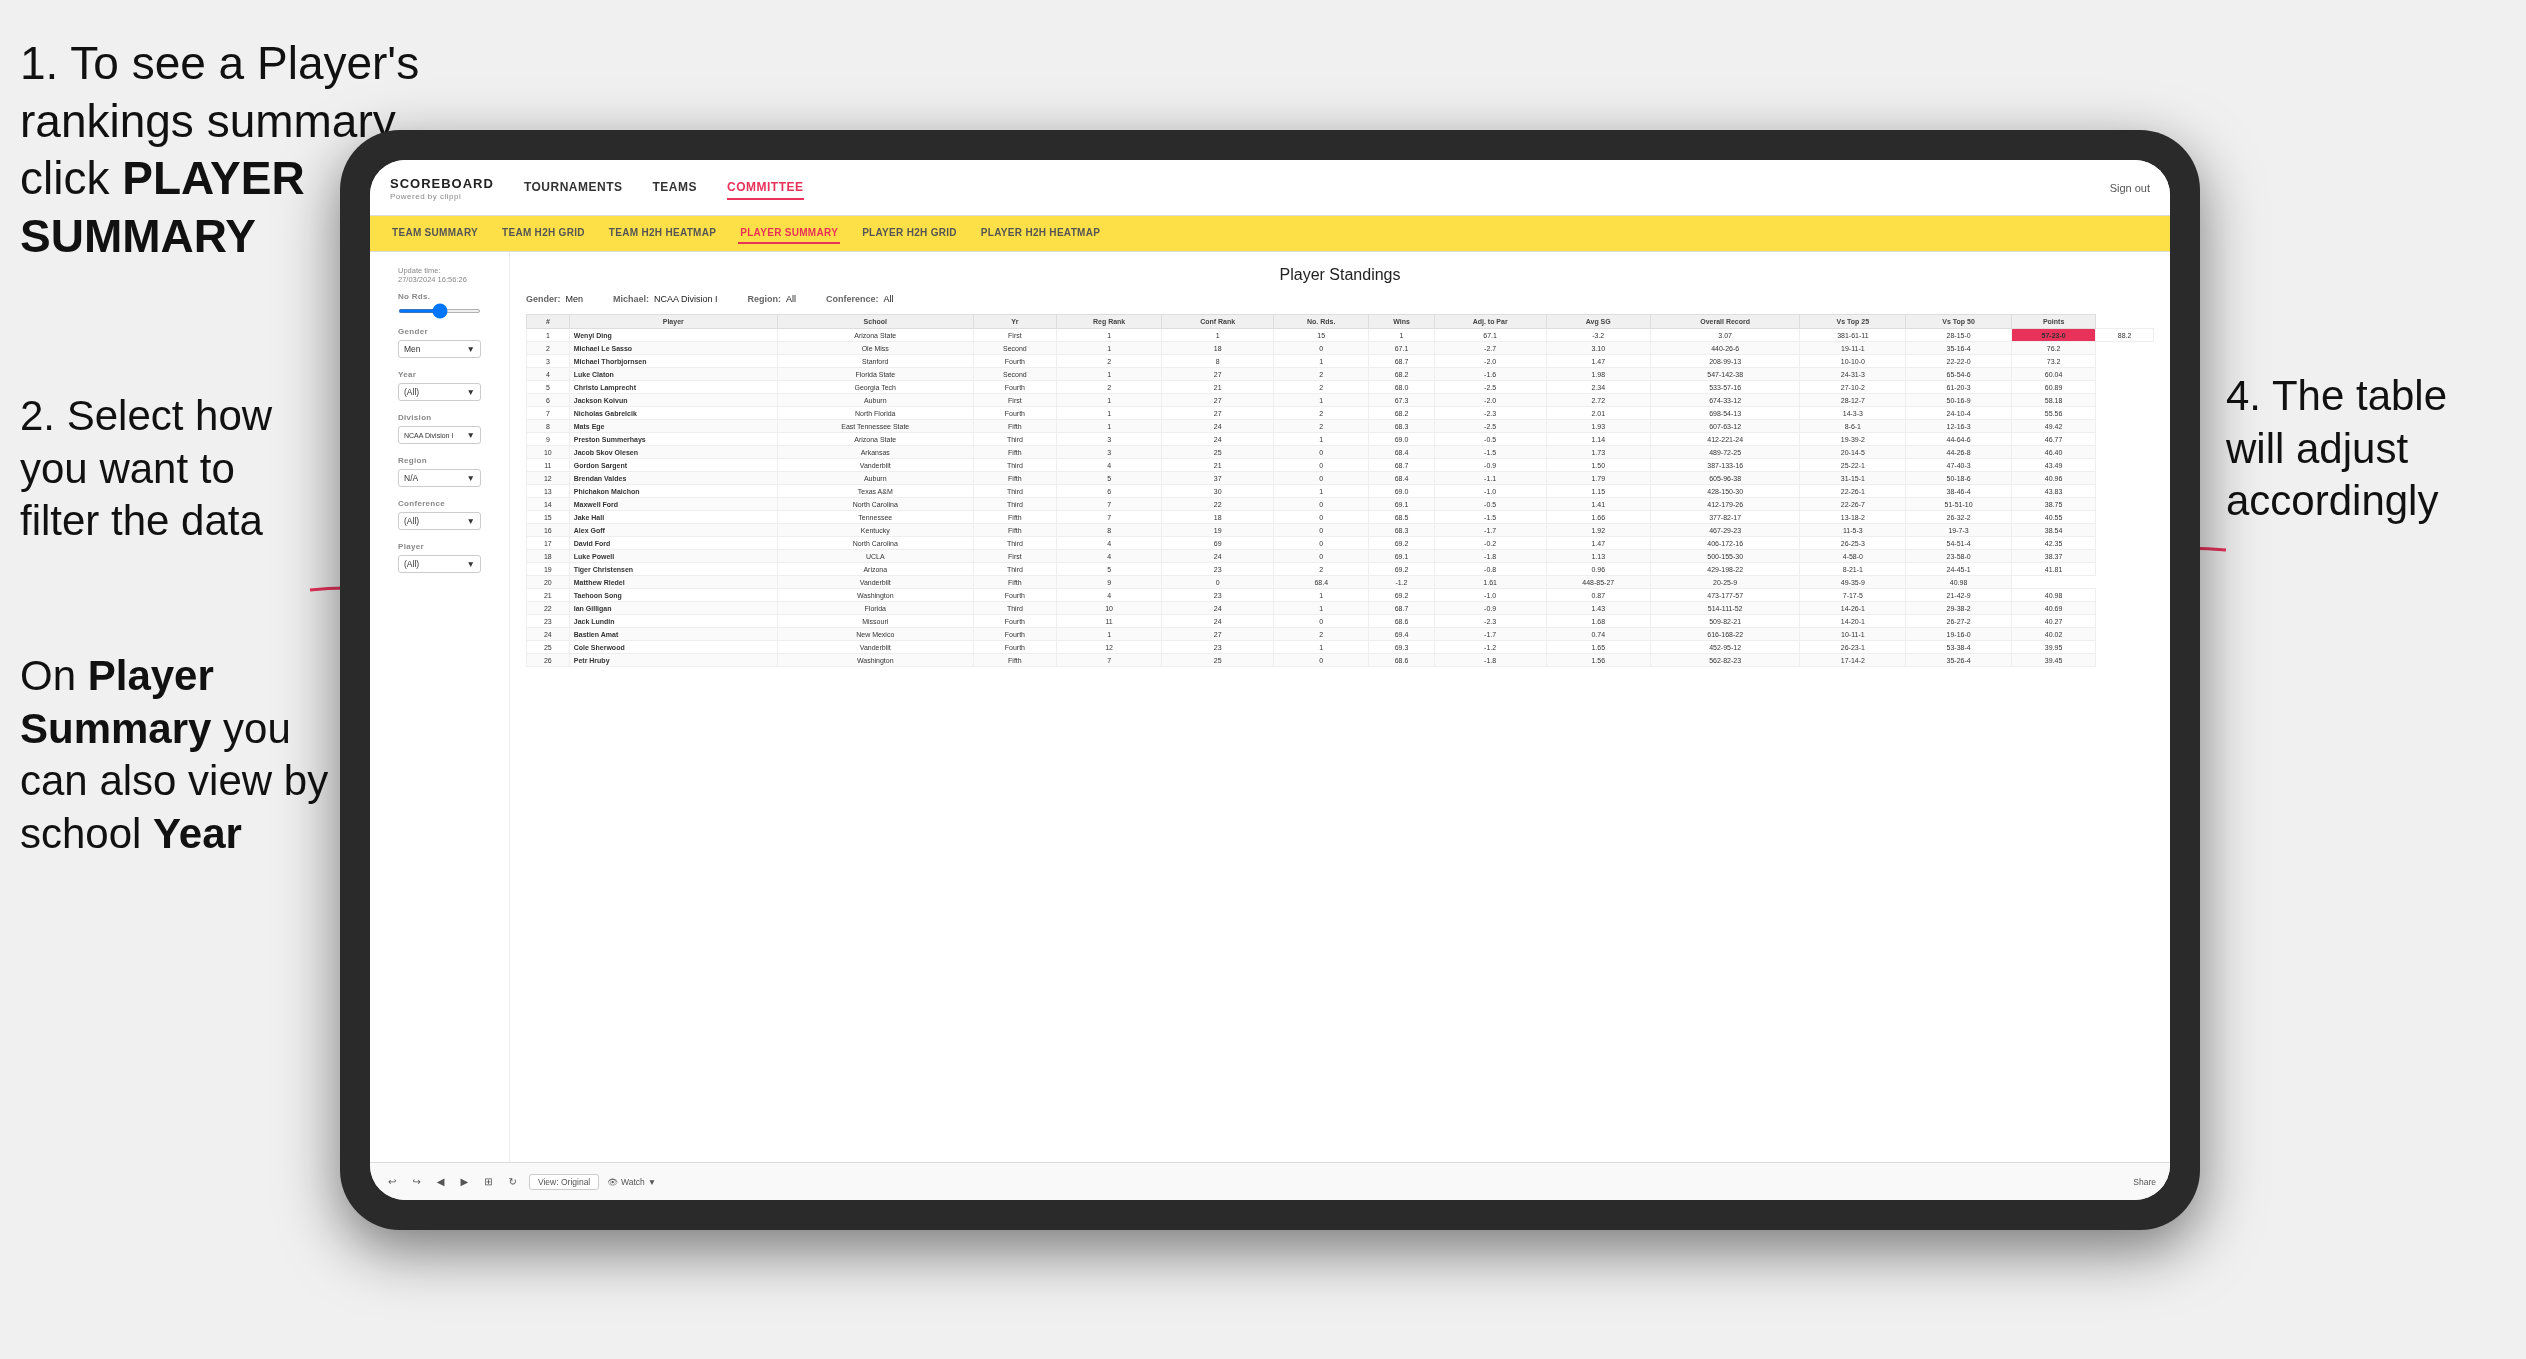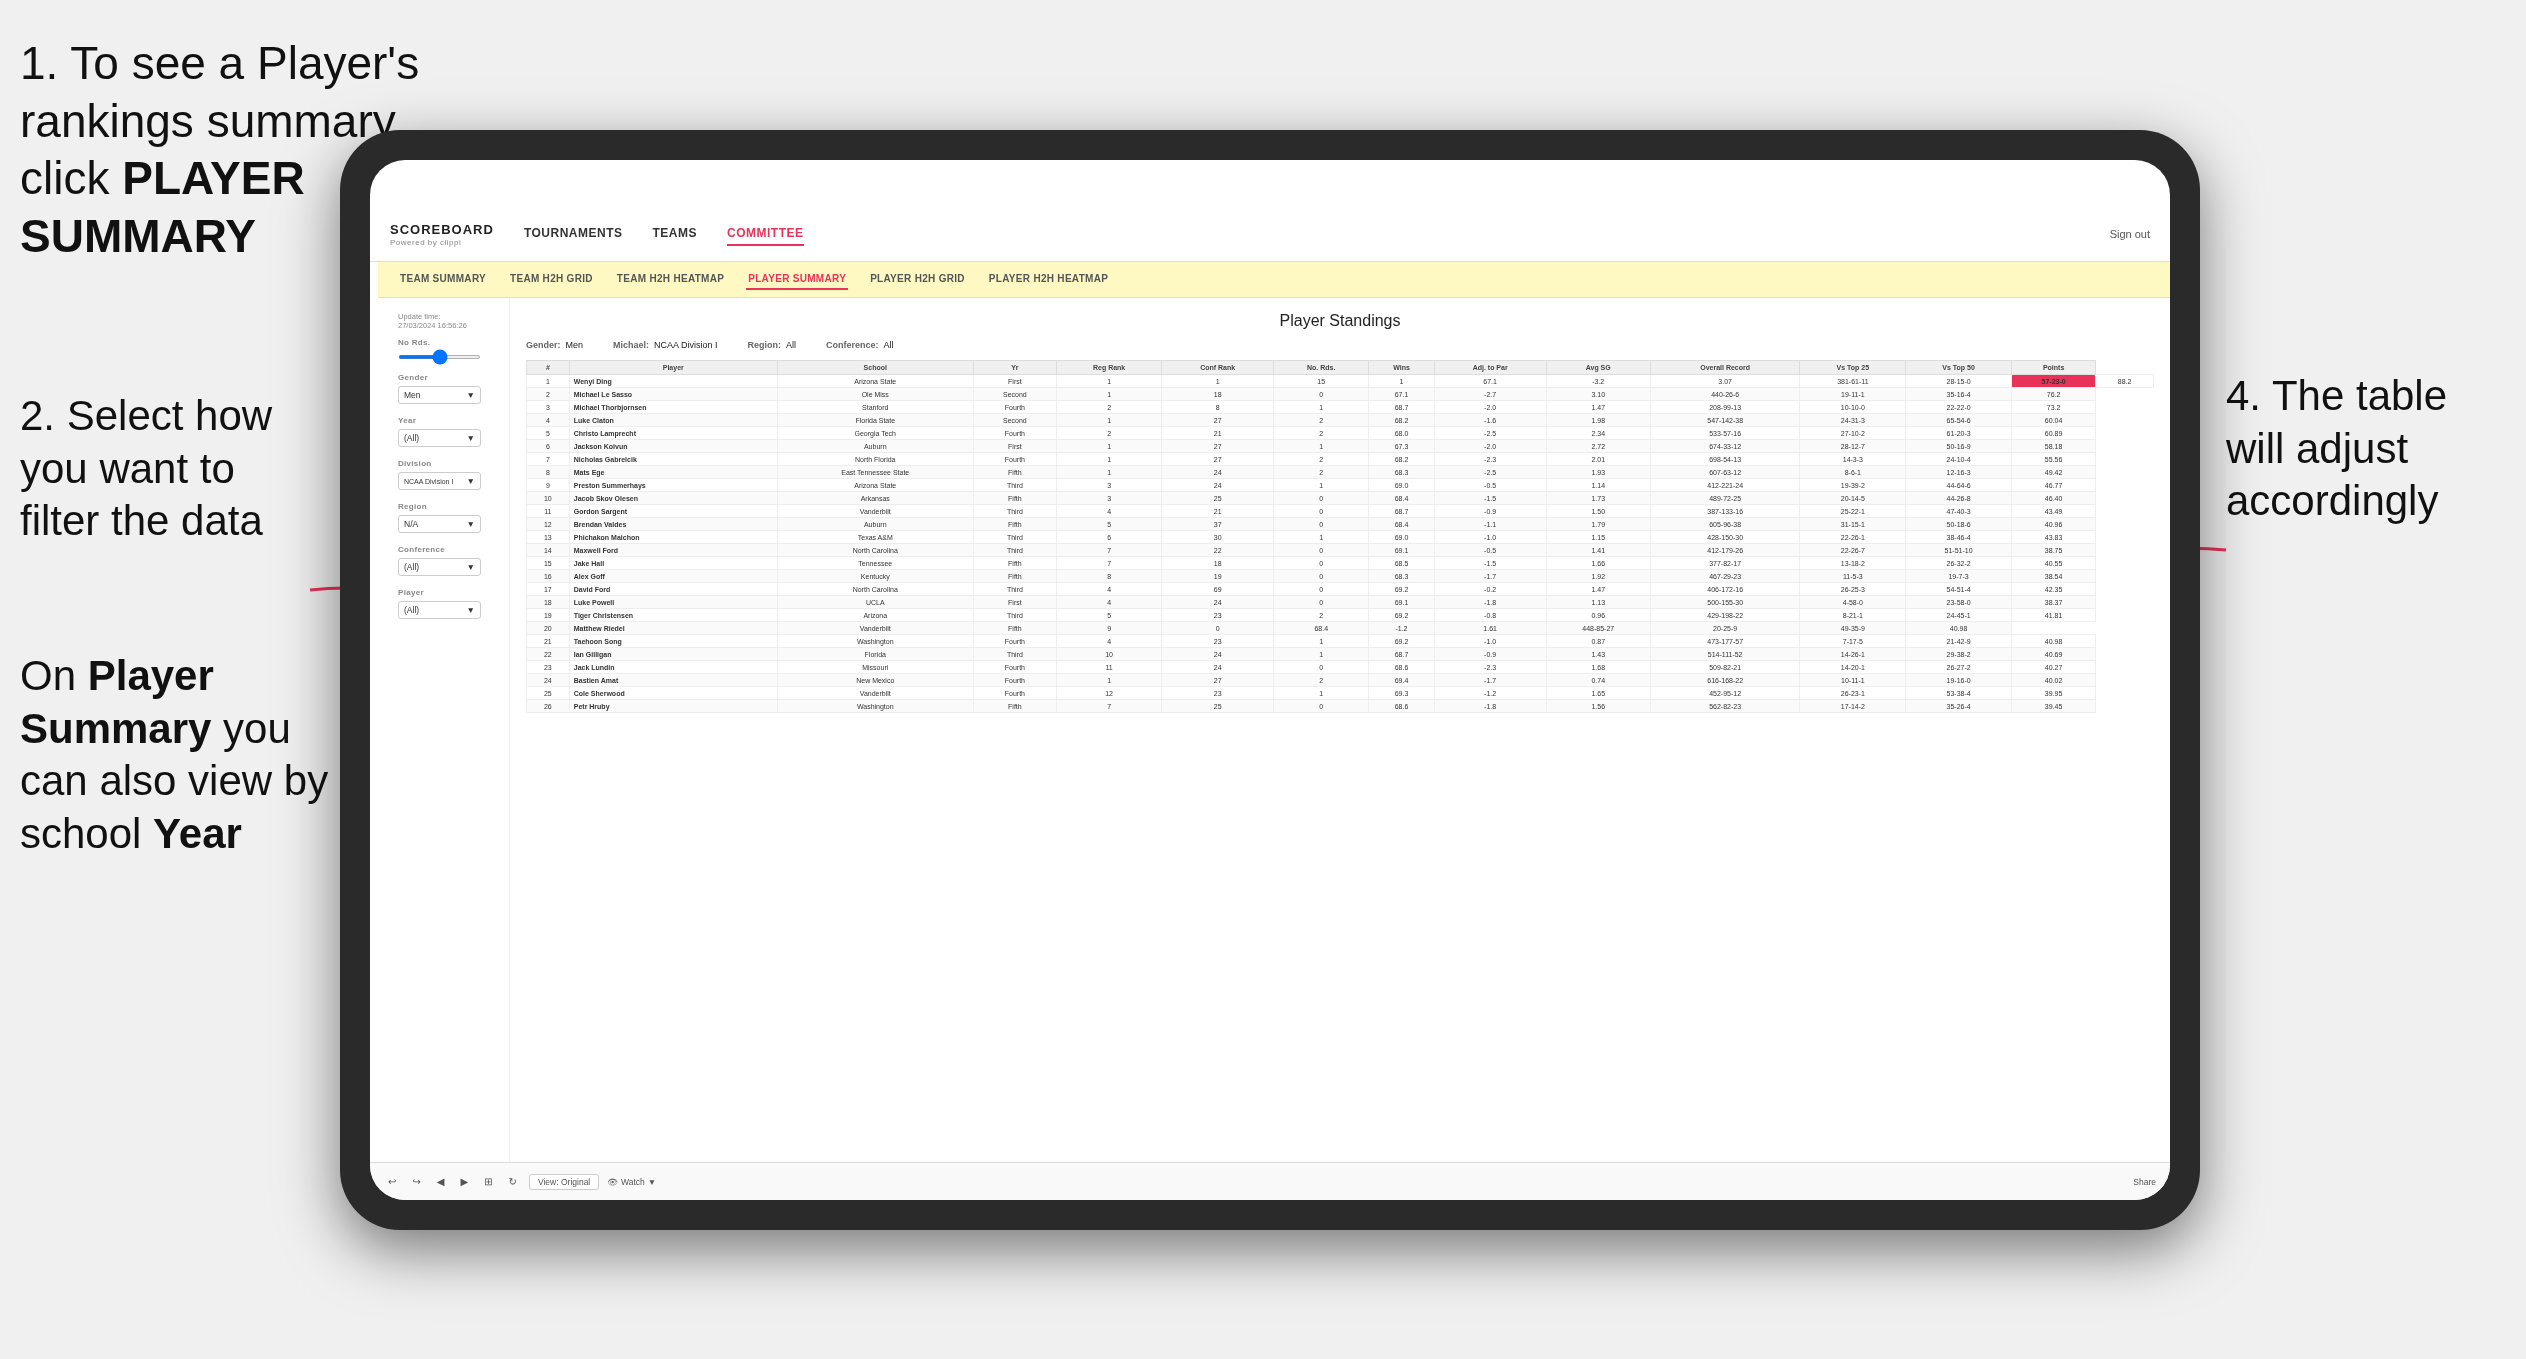--- a/index.html
+++ b/index.html
@@ -88,21 +88,20 @@
 
     
     .nav-bar {
       background: #fff;
       border-bottom: 1px solid #ddd;
       padding: 8px 20px;
       display: flex;
       align-items: center;
       height: 56px;
       flex-shrink: 0;
-      margin-top: 46px;
     }
 
     .logo-area {
       display: flex;
       align-items: center;
       margin-right: 30px;
     }
 
     .logo-text {
       font-size: 13px;
@@ -142,29 +141,28 @@
 
     .nav-right {
       font-size: 11px;
       color: #555;
       display: flex;
       gap: 10px;
     }
 
     
     .sub-nav {
-      background: #fef9c3;
+      background: #fde047;
       border-bottom: 1px solid #ddd;
       padding: 0 20px;
       display: flex;
       gap: 20px;
       height: 36px;
       align-items: center;
       flex-shrink: 0;
-      margin-left: 8px;
     }
 
     .sub-nav-link {
       font-size: 10px;
       font-weight: 600;
       color: #555;
       letter-spacing: 0.3px;
       cursor: pointer;
       padding: 4px 2px;
       border-bottom: 2px solid transparent;

